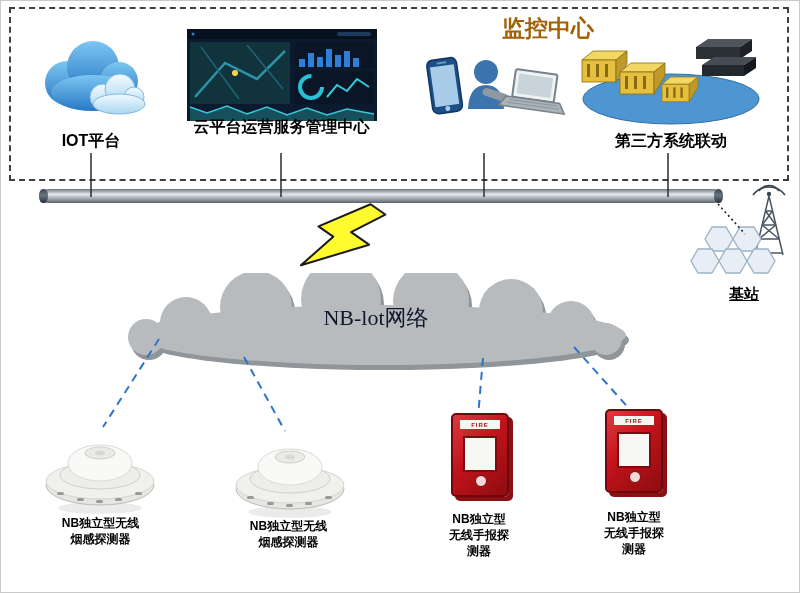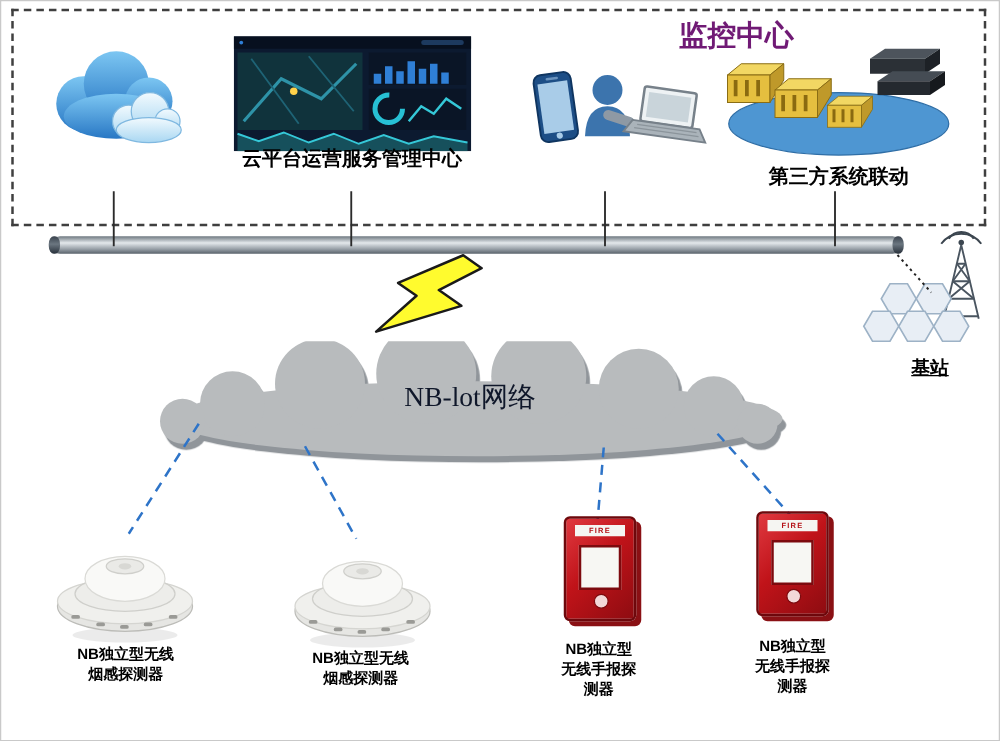--- a/index.html
+++ b/index.html
@@ -1,20 +1,20 @@
 <!DOCTYPE html>
 <html><head>
 <meta charset="utf-8">
 <style>
   html,body{margin:0;padding:0;background:#fff;}
   .canvas{position:relative;width:800px;height:593px;background:#fff;overflow:hidden;
           font-family:"Liberation Sans",sans-serif;border:1px solid #c9c9c9;box-sizing:border-box;}
   .dashed-box{position:absolute;left:8px;top:6px;width:776px;height:170px;border:2px dashed #3f3f3f;z-index:1;}
-  .title{position:absolute;left:508px;top:12px;width:160px;font-size:23px;font-weight:bold;
-         text-align:center;color:#701a75;z-index:2;}
+  .title{position:absolute;left:467px;top:12px;width:160px;font-size:23px;font-weight:bold;
+         text-align:center;color:#a16207;z-index:2;}
   .lbl{position:absolute;text-align:center;font-weight:bold;color:#000;font-size:16px;z-index:2;}
   .icon{position:absolute;z-index:2;}
   .bus{position:absolute;left:40px;top:188px;width:680px;height:14px;border-radius:7px;z-index:2;
        background:linear-gradient(180deg,#6e7880 0%,#e3e8eb 38%,#9aa2a9 72%,#59626b 100%);}
   .bus-cap{position:absolute;top:0;width:9px;height:14px;border-radius:45%;
        background:linear-gradient(180deg,#39424d,#6b7680 45%,#27303a);}
   .bus-cap.left{left:-2px;} .bus-cap.right{right:-2px;}
   .overlay{position:absolute;left:0;top:0;z-index:3;pointer-events:none;}
   .cloud-svg{position:absolute;left:105px;top:272px;z-index:2;
        filter:drop-shadow(3px 5px 0px #90959a);}
@@ -59,20 +59,21 @@
       <circle cx="92" cy="50" r="19"></circle>
         <ellipse cx="66" cy="62" rx="42" ry="18"></ellipse>
     </g>
     <g fill="url(#cg2)" stroke="#7fb8e0" stroke-width="1">
       <circle cx="76" cy="66" r="13"></circle>
         <circle cx="93" cy="58" r="15"></circle>
       <circle cx="107" cy="66" r="10"></circle>
         <ellipse cx="92" cy="73" rx="26" ry="10"></ellipse>
     </g>
   </svg>
+  <div class="lbl" style="left:25px;top:130px;width:130px;">IOT平台</div>
 
   <svg class="icon" style="left:186px;top:28px;" width="190" height="92" viewBox="0 0 190 92">
     <rect width="190" height="92" fill="#0c1a30"></rect>
     <rect width="190" height="10" fill="#07101f"></rect>
     <circle cx="6" cy="5" r="1.5" fill="#2f7fd6"></circle>
     <rect x="150" y="3" width="34" height="4" rx="2" fill="#1d3a5f"></rect>
     <rect x="3" y="13" width="100" height="62" fill="#10333c"></rect>
     <path d="M8,68 L38,34 L70,50 L98,22" stroke="#2e93a8" stroke-width="2.5" fill="none"></path>
     <path d="M14,18 L52,70 M60,16 L96,60" stroke="#1e6375" stroke-width="1.5" fill="none"></path>
     <circle cx="48" cy="44" r="3" fill="#ffd24a"></circle>

